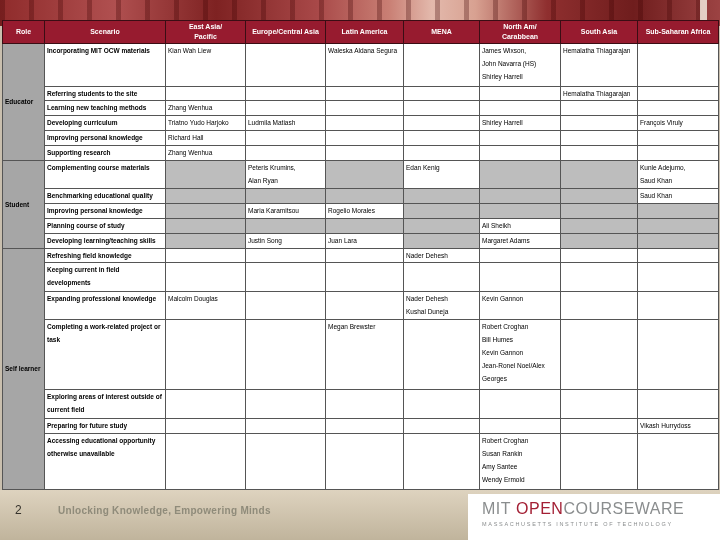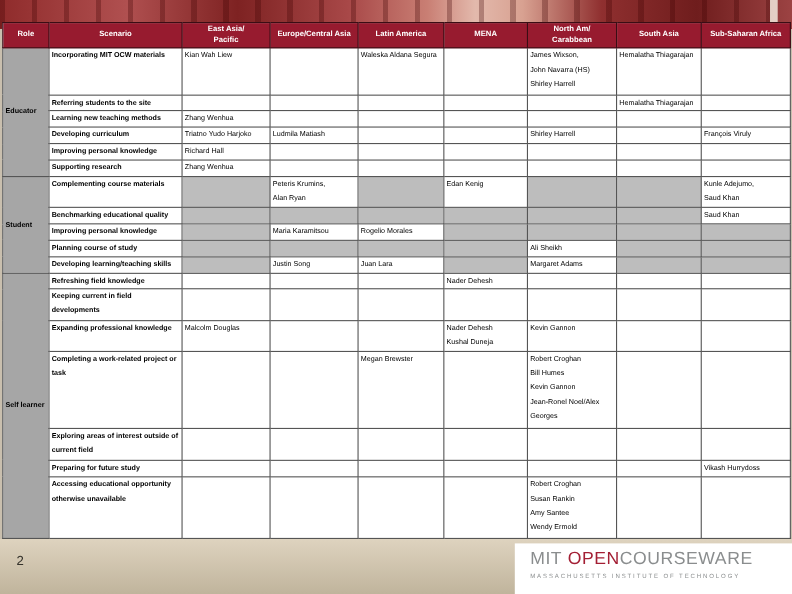--- a/index.html
+++ b/index.html
@@ -291,20 +291,21 @@
 Wendy Ermold</td>
             <td class="data-cell"></td>
             <td class="data-cell"></td>
           </tr>
         </tbody>
     </table>
   </div>
 
   <div class="footer">
     <div class="page-number">2</div>
+    <div class="tagline">Unlocking Knowledge, Empowering Minds</div>
     <div class="logo-box">
       <div class="logo-line">
         <span class="logo-mit">MIT</span><span class="logo-open">OPEN</span><span class="logo-cw">COURSEWARE</span>
       </div>
       <div class="logo-sub">MASSACHUSETTS INSTITUTE OF TECHNOLOGY</div>
     </div>
   </div>
 
 </div>
 

